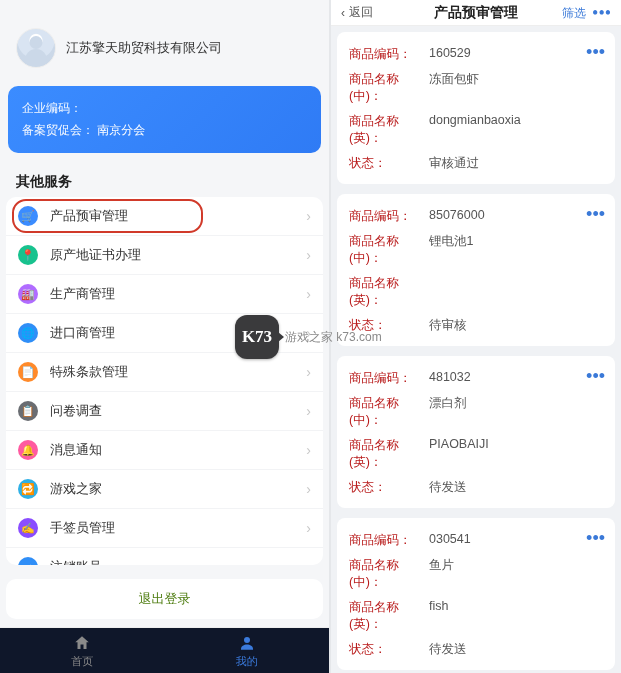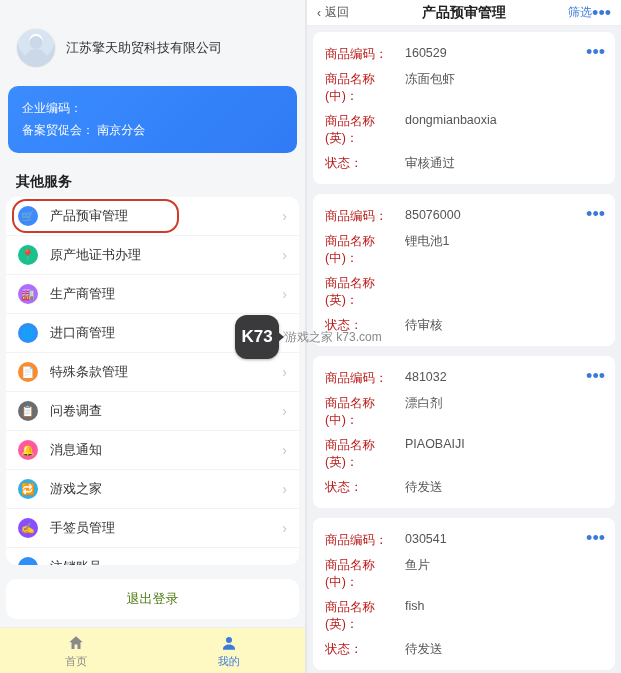--- a/index.html
+++ b/index.html
@@ -8,21 +8,21 @@
       background: #f0f2f5;
       display: flex;
       width: 621px;
       height: 673px;
       overflow: hidden;
       font-size: 13px;
       color: #333;
     }
     
     .left {
-      width: 305px;
+      width: 329px;
       background: #f5f6f8;
       position: relative;
       display: flex;
       flex-direction: column;
     }
     .profile {
       padding: 28px 16px 10px 16px;
       display: flex;
       align-items: center;
       gap: 10px;
@@ -97,21 +97,21 @@
     .logout {
       margin: 14px 6px 8px;
       background:#fff;
       border-radius:10px;
       text-align:center;
       padding: 11px 0;
       color:#4d7c0f;
     }
     .bottom-nav {
       margin-top: auto;
-      background:#fef9c3;
+      background:#0f172a;
       border-top:1px solid #eee;
       display:flex;
       padding:6px 0 4px;
     }
     .nav-item {
       flex:1; text-align:center; font-size:11px; color:#8a8a8a;
       display:flex; flex-direction:column; align-items:center; gap:2px;
     }
     .nav-item.active { color:#3b7bdd; }
     .nav-icon { width:18px; height:18px; }
@@ -136,21 +136,21 @@
     .back {
       display:flex; align-items:center; gap:4px; color:#555; font-size:12px;
     }
     .page-title {
       position:absolute; left:0; right:0; text-align:center;
       font-size:14px; font-weight:600; color:#222;
       pointer-events:none;
     }
     .filter {
       margin-left:auto; color:#3a79d8; font-size:12px;
-      display:flex; align-items:flex-start; gap:0;
+      display:flex; align-items:flex-end; gap:6px;font-family:Liberation Serif, serif;
     }
     .dots {
       color:#3a79d8; font-size:18px; line-height:1;
     }
     .list {
       flex:1; overflow:hidden; padding: 6px 6px 0;
     }
     .card {
       background:#fff; border-radius:8px; margin-bottom:10px;
       padding: 10px 12px 8px;
@@ -171,20 +171,21 @@
       display:flex; align-items:center; gap:6px;
       pointer-events:none; z-index: 50;
     }
     .wm-badge {
       width:44px; height:44px; border-radius:12px;
       background:#3a3a3c; color:#fff;
       display:flex; align-items:center; justify-content:center;
       font-weight:700; font-size:17px;
       box-shadow: 0 1px 3px rgba(0,0,0,.3);
       position:relative;
+      font-family:Liberation Serif, serif;
     }
     .wm-badge .tri { position:absolute; right:-5px; top:50%; transform:translateY(-50%);
       width:0;height:0;border-left:6px solid #3a3a3c;border-top:5px solid transparent;border-bottom:5px solid transparent;}
     .wm-text { font-size:12px; color:#8a8a8a; }
   </style>
 </head>
 <body>
 
 <div class="left">
   <div class="profile">

